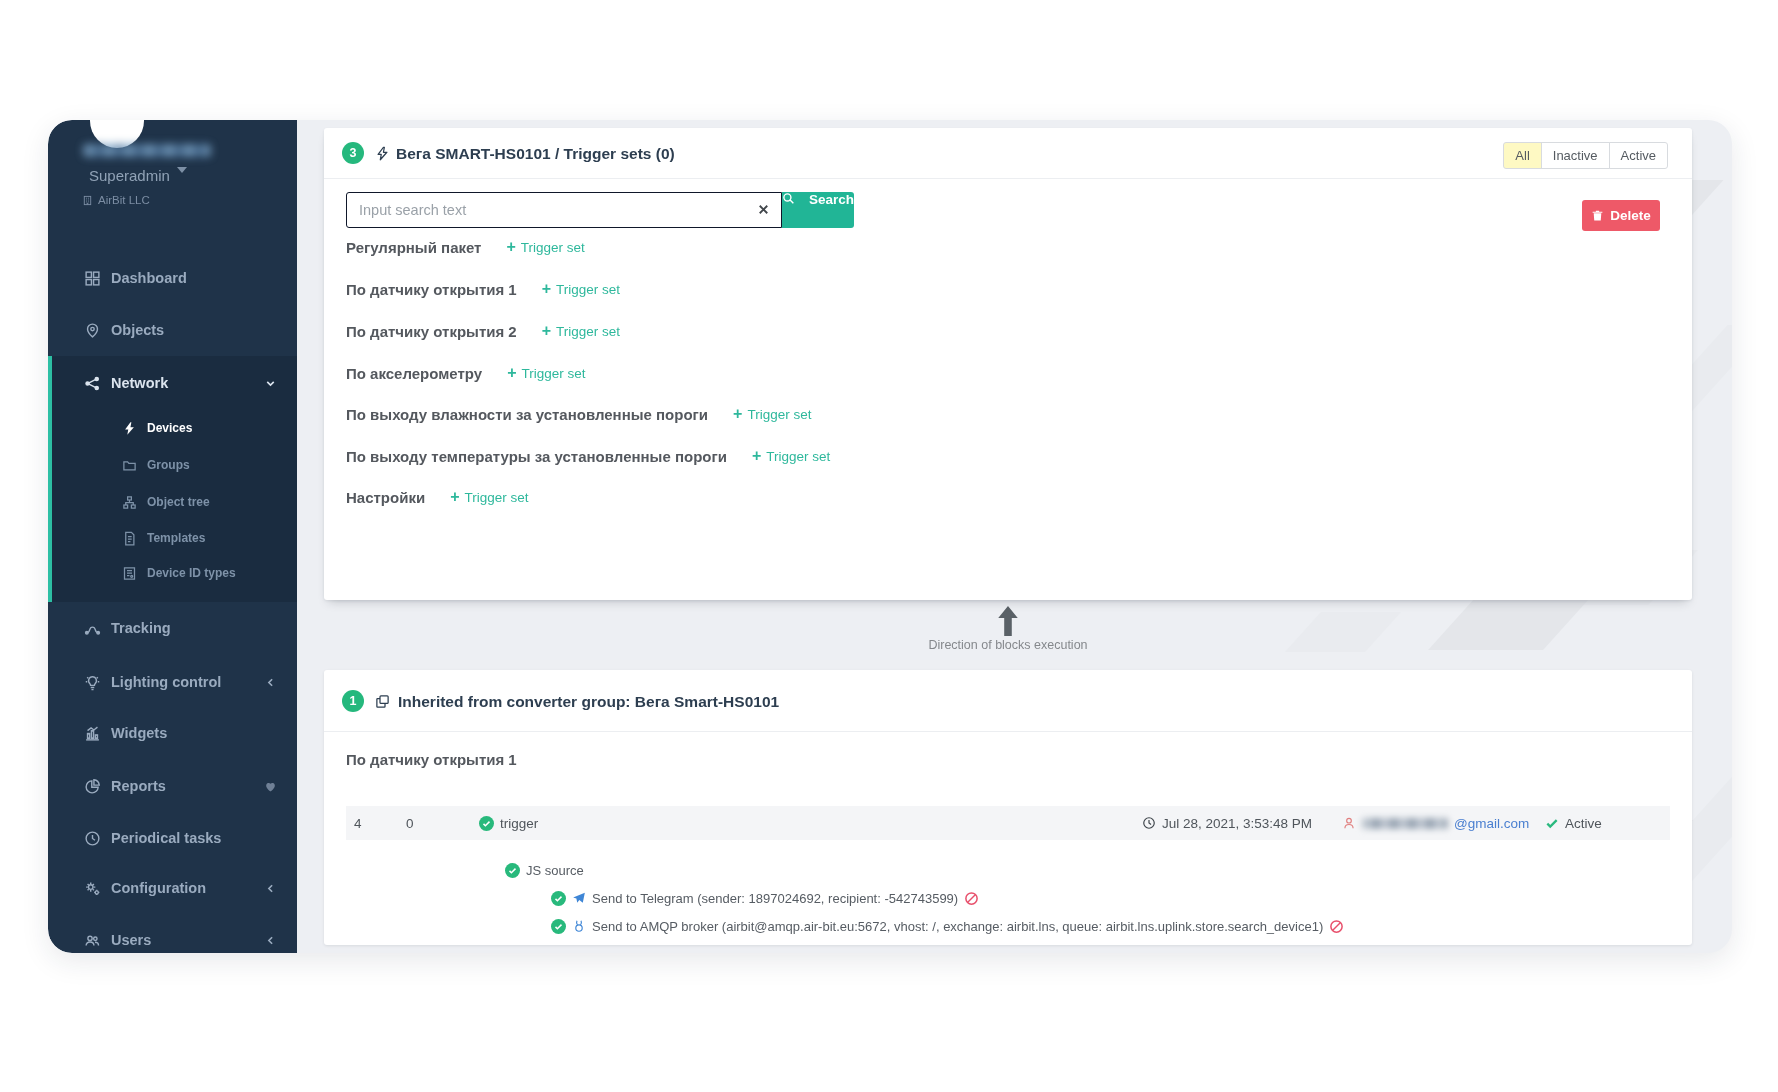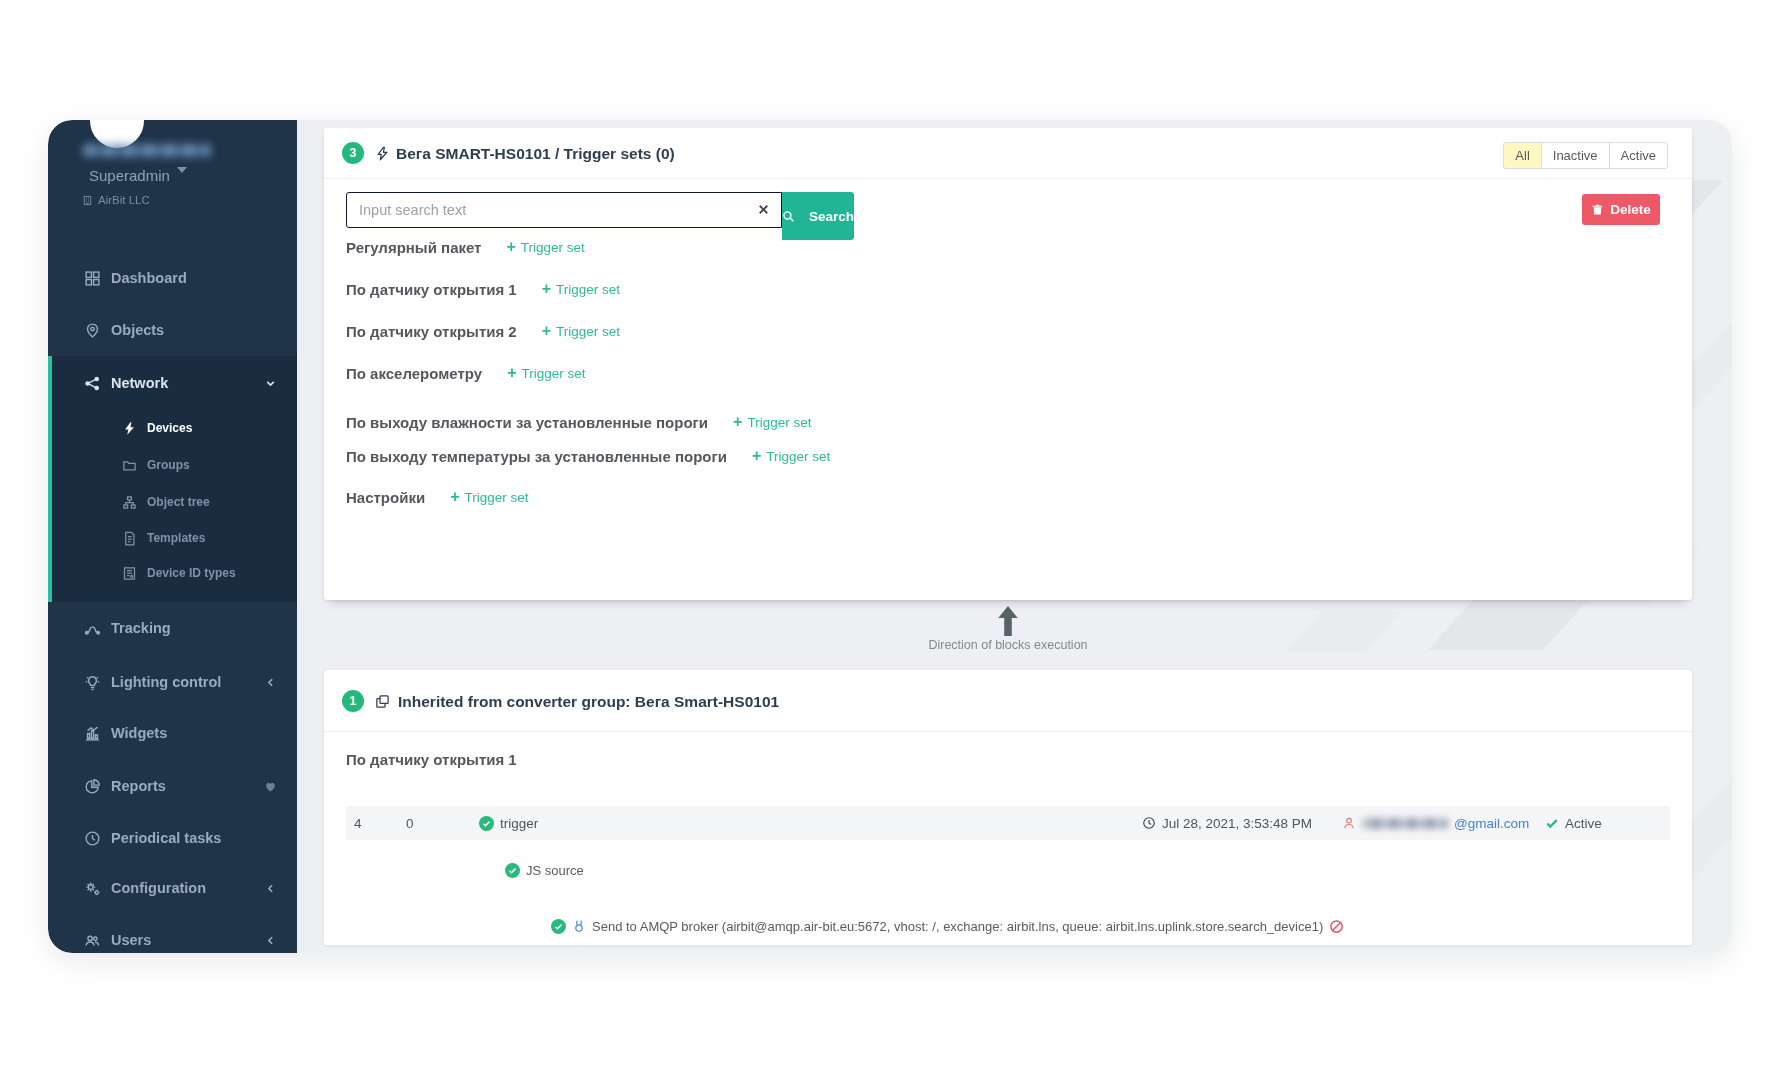--- a/index.html
+++ b/index.html
@@ -48,23 +48,23 @@
   .fbtn { border:1px solid #d8dbdf; background:#fff; color:#555b61; font-size:13px; padding:5px 11px; margin-left:-1px; cursor:pointer; font-family:inherit; }
   .fbtn:first-child { border-radius:3px 0 0 3px; }
   .fbtn:last-child { border-radius:0 3px 3px 0; }
   .fbtn.sel { background:#fef9c3; }
 
   
   .search-wrap { position:absolute; left:22px; top:64px; width:436px; height:36px; }
   .search-input { width:100%; height:100%; border:1px solid #0f172a; border-radius:3px 0 0 3px; padding:0 34px 0 12px; font-size:14.5px; color:#5a6066; font-family:inherit; outline:none; }
   .search-input::placeholder { color:#9aa1a8; }
   .clear-x { position:absolute; right:11px; top:10px; width:15px; height:15px; color:#41464b; cursor:pointer; }
-  .search-btn { position:absolute; left:458px; top:64px; width:72px; height:48px; background:#21b596; border:none; border-radius:0 3px 3px 0; color:#fff; font-size:13.5px; font-weight:600; display:flex; align-items:center; justify-content:center; gap:14px; cursor:pointer; font-family:inherit; }
+  .search-btn { position:absolute; left:458px; top:64px; width:72px; height:36px; background:#21b596; border:none; border-radius:0 3px 3px 0; color:#fff; font-size:13.5px; font-weight:600; display:flex; justify-content:center; gap:14px; cursor:pointer; font-family:inherit; }
   .search-btn svg { width:13px; height:13px; }
-  .del-btn { position:absolute; right:32px; top:66px; width:78px; height:31px; background:#ee5968; border:none; border-radius:3px; color:#fff; font-size:13.5px; font-weight:600; display:flex; align-items:center; justify-content:center; gap:6px; cursor:pointer; font-family:inherit; }
+  .del-btn { position:absolute; right:32px; top:72px; width:78px; height:31px; background:#ee5968; border:none; border-radius:3px; color:#fff; font-size:13.5px; font-weight:600; display:flex; align-items:center; justify-content:center; gap:6px; cursor:pointer; font-family:inherit; }
   .del-btn svg { width:13px; height:13px; }
 
   
   .tg-row { position:absolute; left:22px; height:22px; display:flex; align-items:center; }
   .tg-name { font-size:15px; font-weight:700; color:#54585e; }
   .tg-link { margin-left:25px; display:flex; align-items:center; gap:5px; color:#2eb89c; font-size:13.5px; cursor:pointer; }
   .tg-link .plus { font-size:16px; font-weight:700; line-height:1; }
 
   
   .exec { position:absolute; left:276px; top:480px; width:1368px; height:70px; z-index:1; text-align:center; }
@@ -351,21 +351,21 @@
           <span>Trigger set</span>
         </span>
     </div>
     <div class="tg-row" style="top:234px;">
       <span class="tg-name">По акселерометру</span>
       <span class="tg-link">
           <span class="plus">+</span>
           <span>Trigger set</span>
         </span>
     </div>
-    <div class="tg-row" style="top:275px;margin-top:8px;">
+    <div class="tg-row" style="top:275px;">
       <span class="tg-name">По выходу влажности за установленные пороги</span>
       <span class="tg-link">
           <span class="plus">+</span>
           <span>Trigger set</span>
         </span>
     </div>
     <div class="tg-row" style="top:317px;">
       <span class="tg-name">По выходу температуры за установленные пороги</span>
       <span class="tg-link">
           <span class="plus">+</span>
@@ -445,20 +445,35 @@
     </div>
 
     <div class="detail" style="left:181px;top:190px;">
       <span class="chk">
           <svg viewBox="0 0 24 24" fill="none" stroke="#fff" stroke-width="4">
             <path d="M4 13l5 5L20 7"></path>
           </svg>
         </span>
       <span>JS source</span>
     </div>
+    <div class="detail" style="left:227px;top:218px;">
+      <span class="chk">
+          <svg viewBox="0 0 24 24" fill="none" stroke="#fff" stroke-width="4">
+            <path d="M4 13l5 5L20 7"></path>
+          </svg>
+        </span>
+      <svg class="act" viewBox="0 0 24 24" fill="currentColor">
+          <path d="M22 3L2 11l5.5 2L9 20l3.5-4.5L18.5 20z"></path>
+        </svg>
+      <span>Send to Telegram (sender: 1897024692, recipient: -542743599)</span>
+      <svg class="block" viewBox="0 0 24 24" fill="none" stroke="currentColor" stroke-width="2.4">
+          <circle cx="12" cy="12" r="9"></circle>
+          <path d="M18.4 5.6L5.6 18.4"></path>
+        </svg>
+    </div>
     <div class="detail" style="left:227px;top:246px;">
       <span class="chk">
           <svg viewBox="0 0 24 24" fill="none" stroke="#fff" stroke-width="4">
             <path d="M4 13l5 5L20 7"></path>
           </svg>
         </span>
       <svg class="act" viewBox="0 0 24 24" fill="none" stroke="currentColor" stroke-width="2">
           <path d="M8.5 3c-1.5 3.5 0 6 1 7M15.5 3c1.5 3.5 0 6-1 7"></path>
           <circle cx="12" cy="15.5" r="5.5"></circle>
         </svg>

